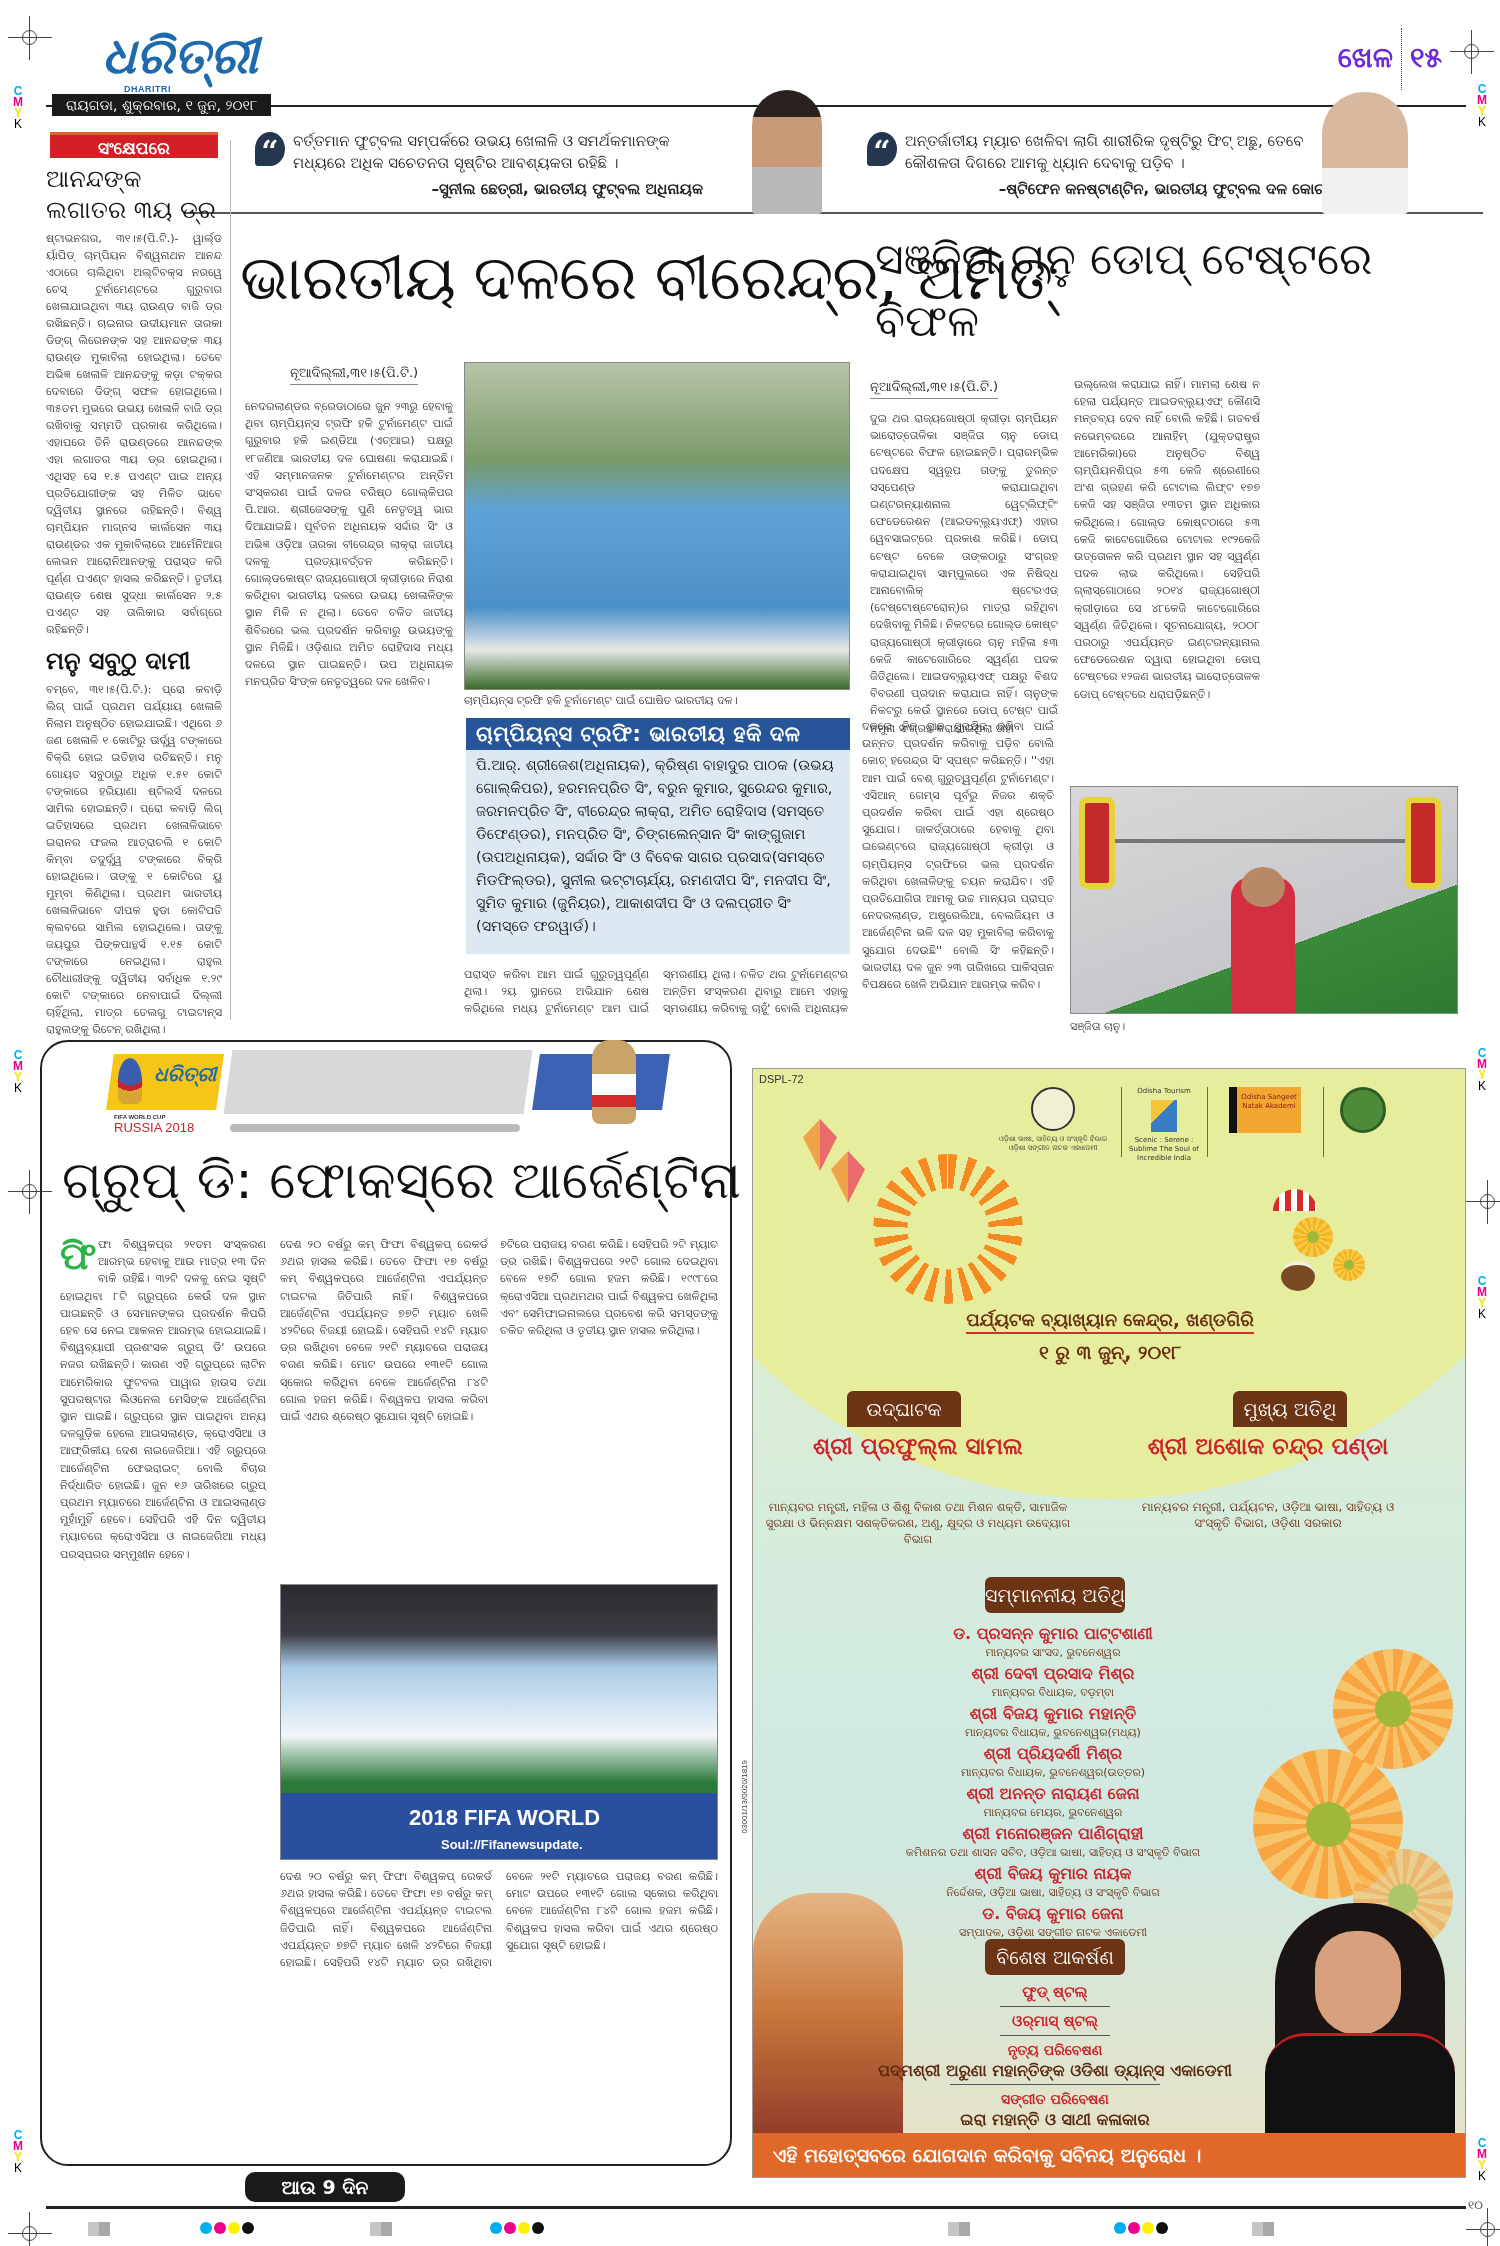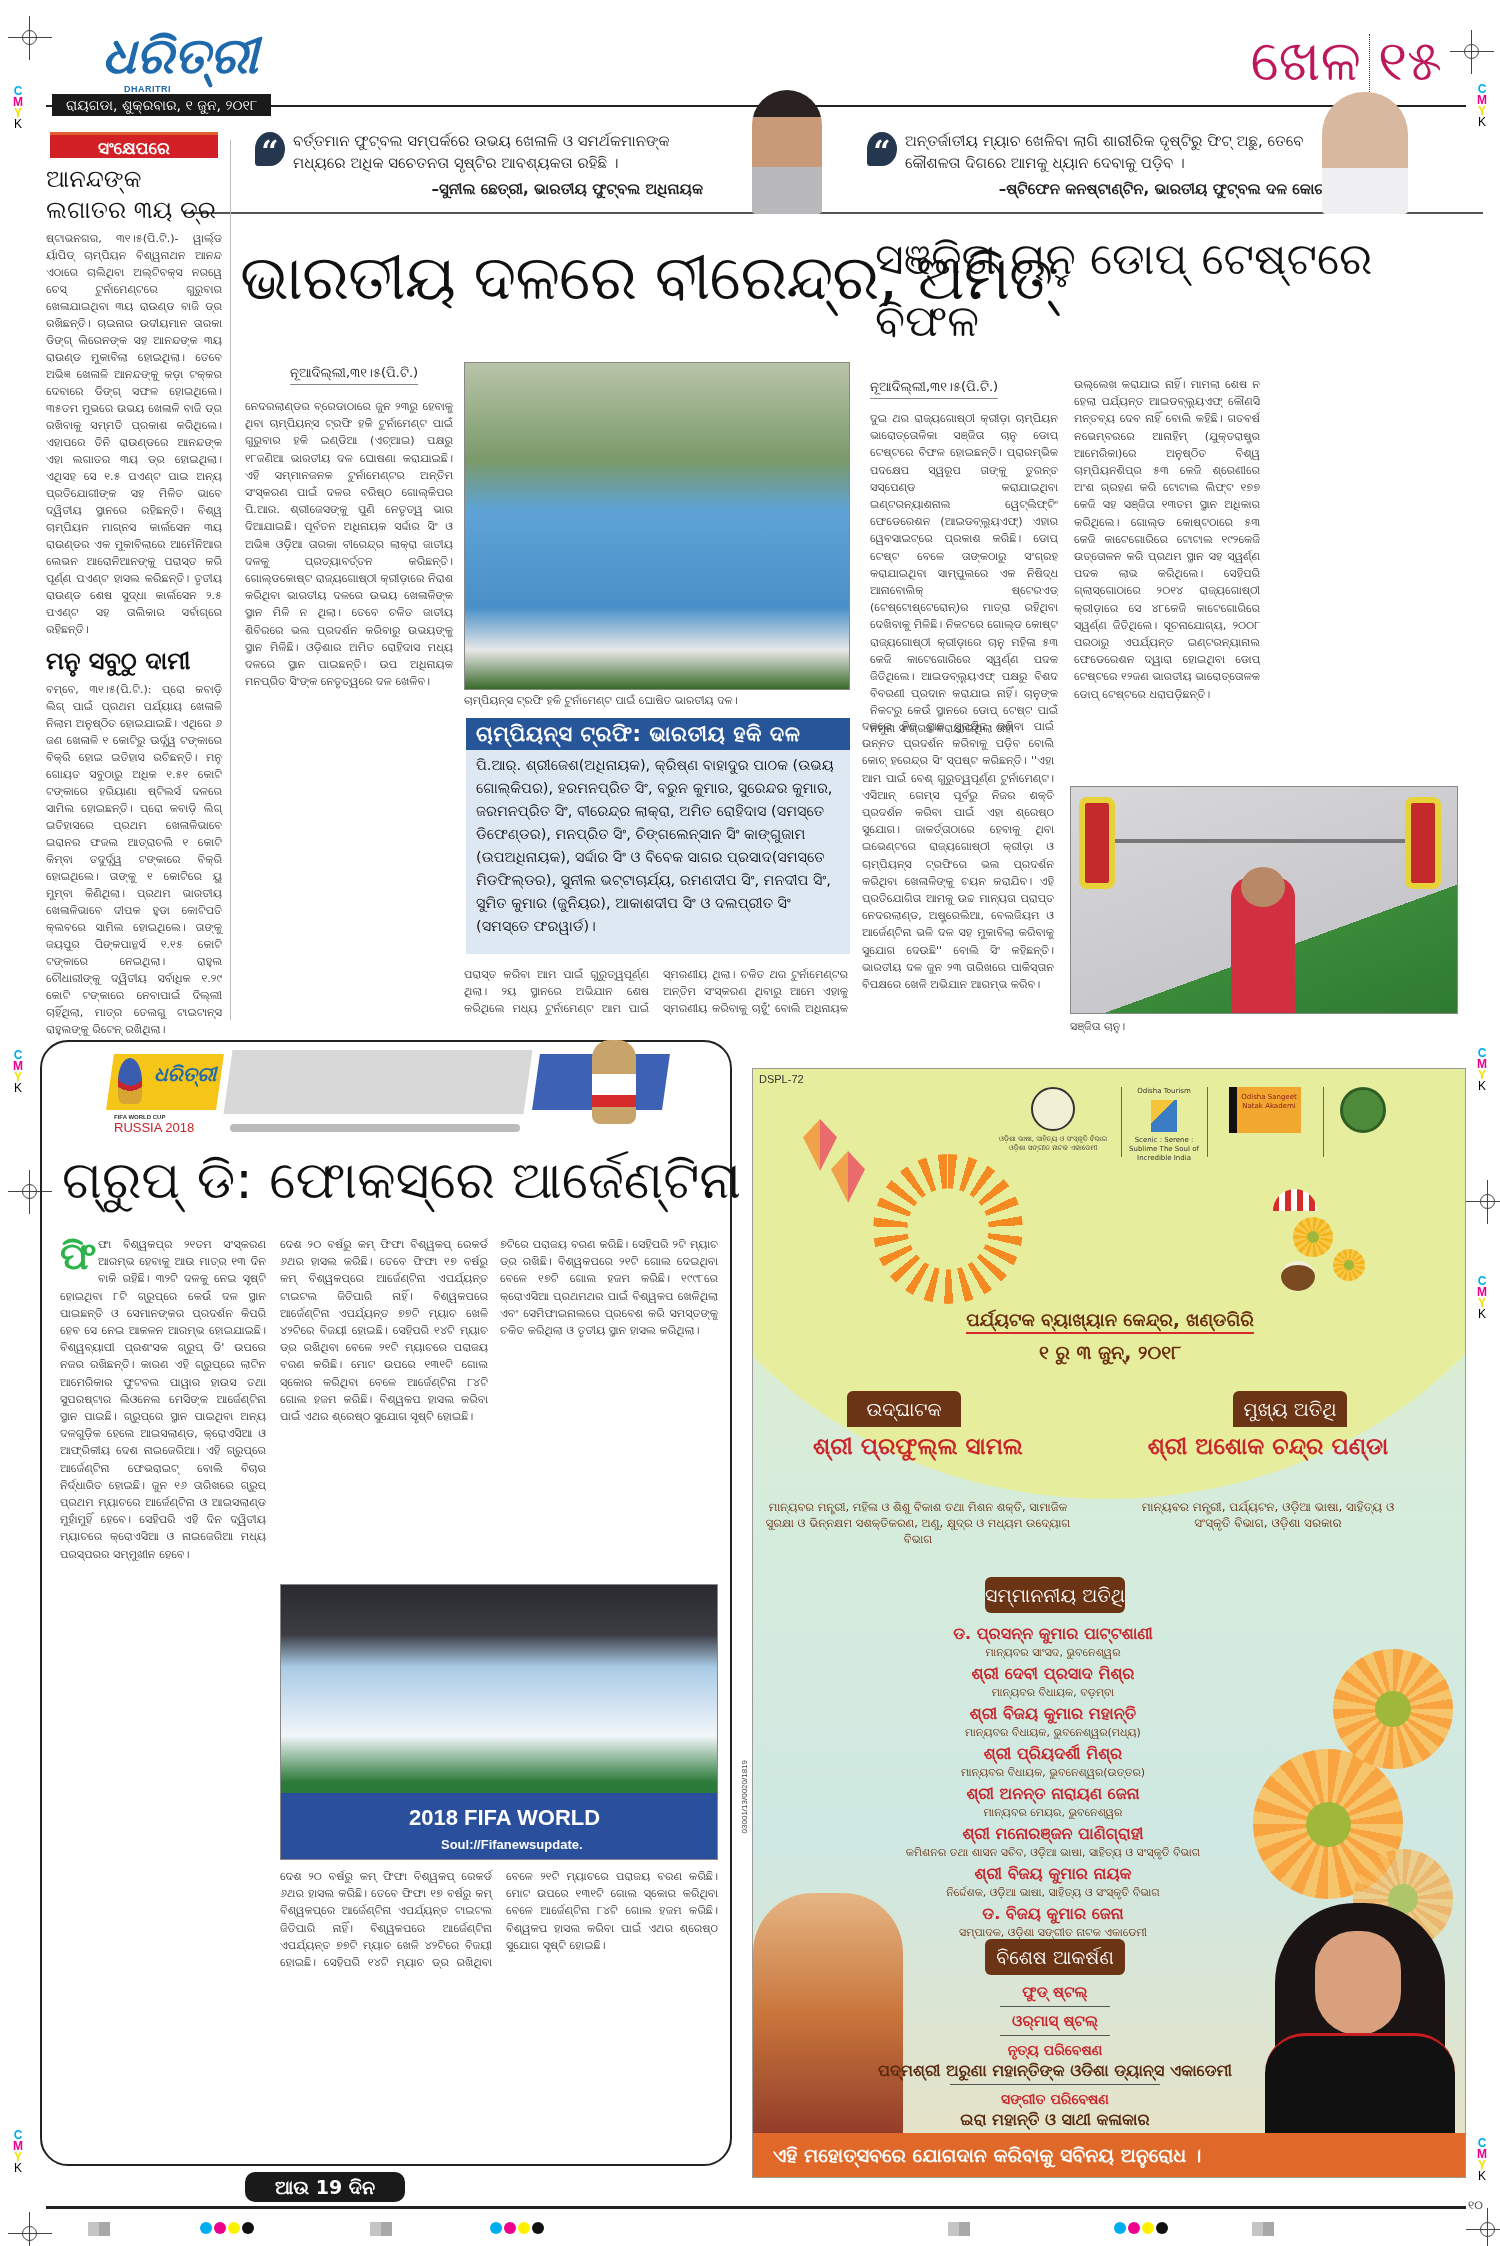--- a/index.html
+++ b/index.html
@@ -15,21 +15,21 @@
   .cmyk { position: absolute; font-size: 12px; line-height: 11px; font-weight: bold; text-align: center; width: 12px; font-family: "Liberation Sans", sans-serif; }
   .cmyk .c { color: #00aeef; } .cmyk .m { color: #ec008c; } .cmyk .y { color: #f5e400; } .cmyk .k { color: #000; font-weight: normal; }
 
   
   .logo { left: 102px; top: 28px; width: 120px; height: 70px; }
   .logo-main { font-size: 50px; color: #1f6aad; font-weight: bold; line-height: 56px; font-family: "DejaVu Serif", serif; font-style: italic; }
   .logo-sub { font-size: 9px; color: #1f6aad; font-weight: bold; font-family: "Liberation Sans", sans-serif; margin-left: 22px; letter-spacing: 0.5px; }
   .dateline-bar { left: 46px; top: 94px; width: 1420px; height: 22px; }
   .dateline-bar .rule { position: absolute; left: 0; right: 0; top: 11px; height: 2px; background: #222; }
   .dateline { position: absolute; left: 6px; top: 0; height: 22px; background: #1a1a1a; color: #fff; padding: 0 14px; font-size: 14px; line-height: 22px; }
-  .section-title { right: 58px; top: 28px; font-size: 56px; font-weight: normal; color: #be185d; }
+  .section-title { right: 58px; top: 28px; font-size: 28px; font-weight: bold; color: #6d28d9; }
   .section-title .divider { display: inline-block; width: 0; height: 62px; border-left: 1px dotted #444; margin: 0 8px; vertical-align: middle; }
 
   
   .quote-bar { left: 183px; top: 122px; width: 1300px; height: 92px; border-bottom: 2px solid #555; }
   .quote { position: absolute; top: 8px; font-size: 15px; line-height: 22px; color: #222; }
   .quote .qicon { position: absolute; left: -38px; top: 2px; width: 30px; height: 34px; background: #25364f; border-radius: 50% 50% 50% 10%; color: #fff; font-size: 30px; line-height: 40px; text-align: center; font-family: "DejaVu Serif", serif; font-weight: bold; }
   .quote .attrib { display: block; text-align: right; font-weight: bold; margin-top: 4px; }
   .portrait { position: absolute; top: 90px; width: 68px; height: 122px; border-radius: 36px 36px 4px 4px; }
 
   
@@ -264,21 +264,21 @@
 <div class="abs body-col" style="left:60px;top:1236px;width:206px;height:924px;overflow:hidden;">
   <span class="dropcap">ଫି</span><span>ଫା ବିଶ୍ୱକପ୍‌ର ୨୧ତମ ସଂସ୍କରଣ ଆରମ୍ଭ ହେବାକୁ ଆଉ ମାତ୍ର ୧୩ ଦିନ ବାକି ରହିଛି। ୩୨ଟି ଦଳକୁ ନେଇ ସୃଷ୍ଟି ହୋଇଥିବା ୮ଟି ଗ୍ରୁପ୍‌ରେ କେଉଁ ଦଳ ସ୍ଥାନ ପାଇଛନ୍ତି ଓ ସେମାନଙ୍କର ପ୍ରଦର୍ଶନ କିପରି ହେବ ସେ ନେଇ ଆକଳନ ଆରମ୍ଭ ହୋଇଯାଇଛି। ବିଶ୍ୱବ୍ୟାପୀ ପ୍ରଶଂସକ ଗ୍ରୁପ୍ ଡି' ଉପରେ ନଜର ରଖିଛନ୍ତି। କାରଣ ଏହି ଗ୍ରୁପ୍‌ରେ ଲାଟିନ ଆମେରିକାର ଫୁଟବଲ ପାୱାର ହାଉସ ତଥା ସୁପରଷ୍ଟାର ଲିଓନେଲ ମେସିଙ୍କ ଆର୍ଜେଣ୍ଟିନା ସ୍ଥାନ ପାଇଛି। ଗ୍ରୁପ୍‌ରେ ସ୍ଥାନ ପାଇଥିବା ଅନ୍ୟ ଦଳଗୁଡ଼ିକ ହେଲେ ଆଇସଲାଣ୍ଡ, କ୍ରୋଏସିଆ ଓ ଆଫ୍ରିକୀୟ ଦେଶ ନାଇଜେରିଆ। ଏହି ଗ୍ରୁପ୍‌ରେ ଆର୍ଜେଣ୍ଟିନା ଫେଭରାଇଟ୍ ବୋଲି ବିଚାର ନିର୍ଦ୍ଧାରିତ ହୋଇଛି। ଜୁନ ୧୬ ତାରିଖରେ ଗ୍ରୁପ୍ ପ୍ରଥମ ମ୍ୟାଚରେ ଆର୍ଜେଣ୍ଟିନା ଓ ଆଇସଲାଣ୍ଡ ମୁହାଁମୁହିଁ ହେବେ। ସେହିପରି ଏହି ଦିନ ଦ୍ୱିତୀୟ ମ୍ୟାଚରେ କ୍ରୋଏସିଆ ଓ ନାଇଜେରିଆ ମଧ୍ୟ ପରସ୍ପରର ସମ୍ମୁଖୀନ ହେବେ।</span>
 </div>
 <div class="abs body-col" style="left:280px;top:1236px;width:208px;height:338px;overflow:hidden;">ଦେଶ ୨୦ ବର୍ଷରୁ କମ୍ ଫିଫା ବିଶ୍ୱକପ୍ ରେକର୍ଡ ୬ଥର ହାସଲ କରିଛି। ତେବେ ଫିଫା ୧୭ ବର୍ଷରୁ କମ୍ ବିଶ୍ୱକପ୍‌ରେ ଆର୍ଜେଣ୍ଟିନା ଏପର୍ଯ୍ୟନ୍ତ ଟାଇଟଲ ଜିତିପାରି ନାହିଁ। ବିଶ୍ୱକପରେ ଆର୍ଜେଣ୍ଟିନା ଏପର୍ଯ୍ୟନ୍ତ ୭୭ଟି ମ୍ୟାଚ ଖେଳି ୪୨ଟିରେ ବିଜୟୀ ହୋଇଛି। ସେହିପରି ୧୪ଟି ମ୍ୟାଚ ଡ୍ର ରଖିଥିବା ବେଳେ ୨୧ଟି ମ୍ୟାଚରେ ପରାଜୟ ବରଣ କରିଛି। ମୋଟ ଉପରେ ୧୩୧ଟି ଗୋଲ ସ୍କୋର କରିଥିବା ବେଳେ ଆର୍ଜେଣ୍ଟିନା ୮୪ଟି ଗୋଲ ହଜମ କରିଛି। ବିଶ୍ୱକପ ହାସଲ କରିବା ପାଇଁ ଏଥର ଶ୍ରେଷ୍ଠ ସୁଯୋଗ ସୃଷ୍ଟି ହୋଇଛି।</div>
 <div class="abs body-col" style="left:500px;top:1236px;width:218px;height:338px;overflow:hidden;">୭ଟିରେ ପରାଜୟ ବରଣ କରିଛି। ସେହିପରି ୨ଟି ମ୍ୟାଚ ଡ୍ର ରଖିଛି। ବିଶ୍ୱକପରେ ୨୧ଟି ଗୋଲ ଦେଇଥିବା ବେଳେ ୧୭ଟି ଗୋଲ ହଜମ କରିଛି। ୧୯୯୮ରେ କ୍ରୋଏସିଆ ପ୍ରଥମଥର ପାଇଁ ବିଶ୍ୱକପ ଖେଳିଥିଲା ଏବଂ ସେମିଫାଇନାଲରେ ପ୍ରବେଶ କରି ସମସ୍ତଙ୍କୁ ଚକିତ କରିଥିଲା ଓ ତୃତୀୟ ସ୍ଥାନ ହାସଲ କରିଥିଲା।</div>
 <div class="photo" style="left:280px;top:1584px;width:438px;height:276px;background:linear-gradient(180deg,#2a2a30 0%,#3c3c44 18%,#a9cbe6 30%,#f2f6fa 55%,#2c7a3a 72%,#2c7a3a 76%,#2a4f9c 76%,#2a4f9c 100%);">
   <div style="position:absolute;left:128px;top:220px;color:#fff;font-size:22px;font-weight:bold;font-family:'Liberation Sans',sans-serif;">2018 FIFA WORLD</div>
   <div style="position:absolute;left:160px;top:252px;color:#fff;font-size:13px;font-weight:bold;font-family:'Liberation Sans',sans-serif;">Soul://Fifanewsupdate.</div>
 </div>
 <div class="abs body-col" style="left:280px;top:1868px;width:438px;height:292px;overflow:hidden;column-count:2;column-gap:14px;">ଦେଶ ୨୦ ବର୍ଷରୁ କମ୍ ଫିଫା ବିଶ୍ୱକପ୍ ରେକର୍ଡ ୬ଥର ହାସଲ କରିଛି। ତେବେ ଫିଫା ୧୭ ବର୍ଷରୁ କମ୍ ବିଶ୍ୱକପ୍‌ରେ ଆର୍ଜେଣ୍ଟିନା ଏପର୍ଯ୍ୟନ୍ତ ଟାଇଟଲ ଜିତିପାରି ନାହିଁ। ବିଶ୍ୱକପରେ ଆର୍ଜେଣ୍ଟିନା ଏପର୍ଯ୍ୟନ୍ତ ୭୭ଟି ମ୍ୟାଚ ଖେଳି ୪୨ଟିରେ ବିଜୟୀ ହୋଇଛି। ସେହିପରି ୧୪ଟି ମ୍ୟାଚ ଡ୍ର ରଖିଥିବା ବେଳେ ୨୧ଟି ମ୍ୟାଚରେ ପରାଜୟ ବରଣ କରିଛି। ମୋଟ ଉପରେ ୧୩୧ଟି ଗୋଲ ସ୍କୋର କରିଥିବା ବେଳେ ଆର୍ଜେଣ୍ଟିନା ୮୪ଟି ଗୋଲ ହଜମ କରିଛି। ବିଶ୍ୱକପ ହାସଲ କରିବା ପାଇଁ ଏଥର ଶ୍ରେଷ୍ଠ ସୁଯୋଗ ସୃଷ୍ଟି ହୋଇଛି।</div>
-<div class="abs wc-footer-pill">ଆଉ 19 ଦିନ</div>
+<div class="abs wc-footer-pill">ଆଉ 9 ଦିନ</div>
 
 <div class="abs ad">
   <div class="ad-arc"></div>
   <div class="ad-code">DSPL-72</div>
   <div class="kite" style="left:50px;top:50px;"></div>
   <div class="kite" style="left:78px;top:82px;"></div>
   <div class="sun"></div>
 
   <div class="ad-logos">
     <div class="ad-logo" style="left:0;width:120px;">

